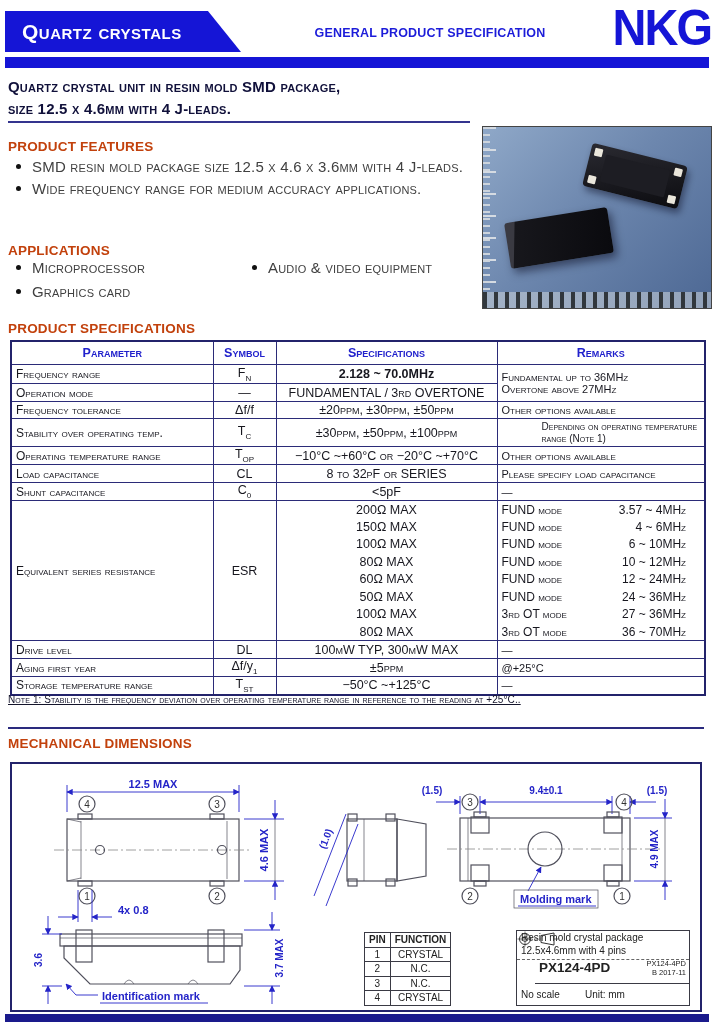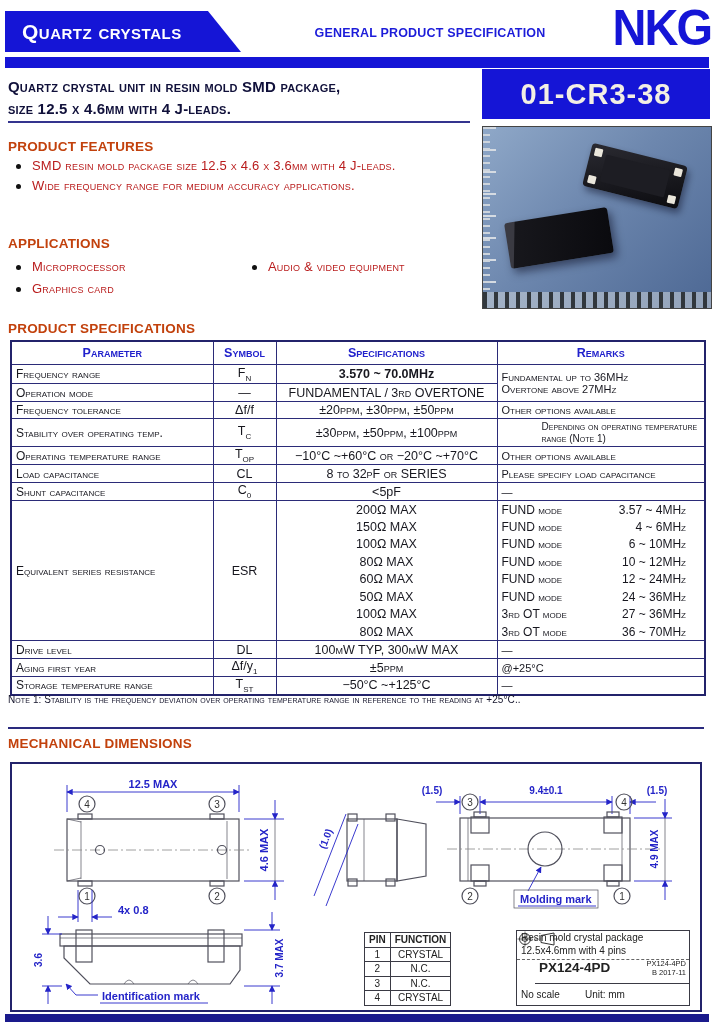--- a/index.html
+++ b/index.html
@@ -44,40 +44,40 @@
   .crystalA i:nth-child(3){left:4px;bottom:4px;} .crystalA i:nth-child(4){right:4px;bottom:4px;}
   .crystalA::after{content:"";position:absolute;left:16px;top:8px;right:16px;bottom:8px;
      background:#1d1d23;border-radius:2px;}
   .crystalB{position:absolute;left:24px;top:88px;width:104px;height:46px;
      transform:rotate(-9deg);background:linear-gradient(100deg,#3a3a42 0 10px,#17171c 11px,#0a0a0e);
      border-radius:3px;box-shadow:3px 5px 8px rgba(5,5,25,.5);}
 
   
   .h-blue{color:#c2410c;font-size:13.5px;font-weight:bold;letter-spacing:.2px;}
   .feat-list,.app-col{list-style:none;margin:0;padding:0;}
-  .feat-list li,.app-col li{position:relative;padding-left:24px;font-size:13px;
-     color:#b91c1c;letter-spacing:.2px;margin-bottom:5px;}
+  .feat-list li,.app-col li{position:relative;padding-left:24px;font-size:15px;
+     color:#404040;letter-spacing:.2px;margin-bottom:5px;}
   .feat-list li::before,.app-col li::before{content:"";position:absolute;left:8px;top:6px;
      width:5px;height:5px;border-radius:50%;background:#111;}
   .app-col li{margin-bottom:7px;}
 
   
   table.specs{position:absolute;left:10px;top:340px;width:694px;border-collapse:collapse;
      border:2.5px solid #23236b;table-layout:fixed;}
   table.specs td,table.specs th{border:1.4px solid #2b2b78;padding:0 4px;overflow:hidden;}
   table.specs th{color:#2121cc;font-size:12.5px;font-weight:bold;height:22px;}
   td.param{font-size:12px;color:#17171f;text-align:left;}
   td.sym,td.spec{text-align:center;font-size:12.5px;color:#17171f;}
   td.rem{font-size:11px;text-align:left;color:#17171f;}
   td.rem.small{font-size:10px;line-height:12px;padding-left:44px;}
   tr.r-std{height:18px;} tr.r-stab{height:28px;} tr.r-esr{height:17.5px;}
   .esr-rem{display:flex;justify-content:space-between;padding-right:14px;font-size:12px;}
   .bold{font-weight:bold;}
 
-  .note{left:8px;top:694px;width:700px;font-size:10px;color:#14142b;letter-spacing:.1px;}
+  .note{left:8px;top:694px;width:700px;font-size:10px;color:#14142b;letter-spacing:.1px;text-decoration:underline;}
   .rule2{left:8px;top:727px;width:696px;height:2px;background:#2a2a7e;}
 
   
   .mech-box{left:10px;top:762px;width:688px;height:246px;border:2.5px solid #23236b;}
   .mech-box svg{position:absolute;left:0;top:0;}
   .pintable{position:absolute;left:352px;top:168px;border-collapse:collapse;}
   .pintable td,.pintable th{border:1.2px solid #3a3a44;font-size:10px;text-align:center;
      padding:0 4px;height:13.5px;color:#222;}
   .pintable th{font-weight:bold;}
   .tblock{position:absolute;left:504px;top:166px;width:172px;height:74px;
@@ -108,44 +108,41 @@
   </div>
   <div class="abs doctype sc">GENERAL PRODUCT SPECIFICATION</div>
   <div class="abs logo">NKG</div>
   <div class="abs bluebar"></div>
 
   <div class="abs ptitle sc">
     <div>Quartz crystal unit in resin mold SMD package,</div>
     <div>size 12.5 x 4.6mm with 4 J-leads.</div>
   </div>
   <div class="abs title-rule"></div>
-  <div class="abs pn-box">
-    <span>01-CR3-38</span>
-  </div>
 
   <div class="abs photo">
     <div class="ruler-l-long"></div>
     <div class="ruler-l-short"></div>
     <div class="crystalA">
         <i></i>
         <i></i>
         <i></i>
         <i></i>
       </div>
     <div class="crystalB"></div>
     <div class="ruler-b"></div>
   </div>
 
   <div class="abs h-blue" style="left:8px;top:139px;">PRODUCT FEATURES</div>
   <ul class="abs feat-list sc" style="left:8px;top:158px;width:465px;">
     <li>SMD resin mold package size 12.5 x 4.6 x 3.6mm with 4 J-leads.</li>
     <li>Wide frequency range for medium accuracy applications.</li>
   </ul>
 
-  <div class="abs h-blue" style="left:8px;top:236px;">APPLICATIONS</div>
+  <div class="abs h-blue" style="left:8px;top:243px;">APPLICATIONS</div>
   <ul class="abs app-col sc" style="left:8px;top:259px;width:230px;">
     <li>Microprocessor</li>
     <li>Graphics card</li>
   </ul>
   <ul class="abs app-col sc" style="left:244px;top:259px;width:230px;">
     <li>Audio &amp; video equipment</li>
   </ul>
 
   <div class="abs h-blue" style="left:8px;top:321px;">PRODUCT SPECIFICATIONS</div>
   <table class="specs">
@@ -158,21 +155,21 @@
     <tbody>
         <tr>
       <th class="sc">Parameter</th>
       <th class="sc">Symbol</th>
       <th class="sc">Specifications</th>
       <th class="sc">Remarks</th>
     </tr>
     <tr class="r-std" style="height:19px;">
       <td class="param sc">Frequency range</td>
       <td class="sym"><span>F</span><sub style="font-size:8px;">N</sub></td>
-      <td class="spec bold">3.570 ~ 70.0MHz</td>
+      <td class="spec bold">2.128 ~ 70.0MHz</td>
       <td class="rem sc" rowspan="2">
         <div>Fundamental up to 36MHz</div>
         <div>Overtone above 27MHz</div>
       </td>
     </tr>
     <tr class="r-std">
       <td class="param sc">Operation mode</td>
       <td class="sym">—</td>
       <td class="spec sc">FUNDAMENTAL / 3rd OVERTONE</td>
     </tr>

